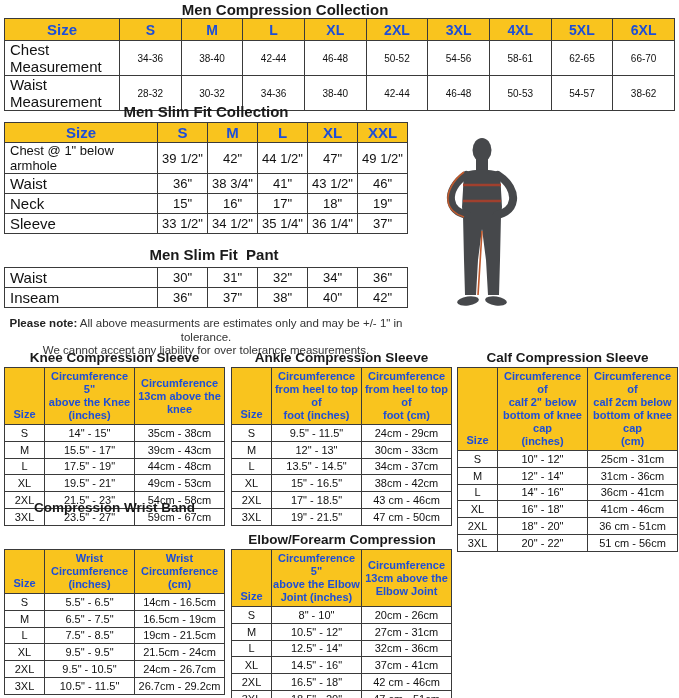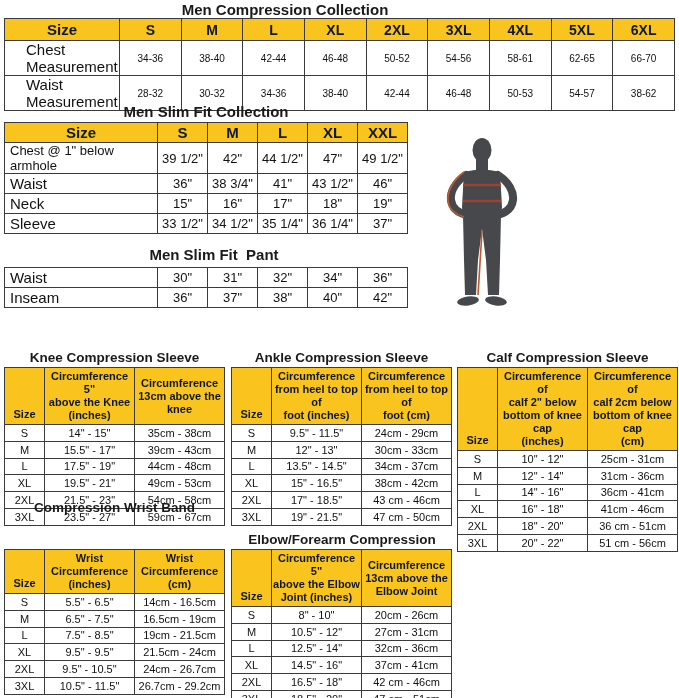--- a/index.html
+++ b/index.html
@@ -3,28 +3,28 @@
 <meta charset="utf-8">
 <style>
   html,body{margin:0;padding:0;background:#fff;}
   .canvas{position:relative;width:679px;height:698px;background:#ffffff;
           font-family:"Liberation Sans",sans-serif;color:#111;overflow:hidden;text-decoration:underline;}
   .title{position:absolute;font-weight:bold;text-align:center;white-space:pre-wrap;color:#1a1a1a;}
   .t-lg{font-size:15px;}
   .t-sm{font-size:13.5px;}
   table{border-collapse:collapse;table-layout:fixed;position:absolute;background:#fff;}
   th,td{border:1.5px solid #3a3a3a;text-align:center;padding:0;overflow:hidden;}
-  thead th{background:#F9C41E;font-weight:bold;color:#0f172a;}
+  thead th{background:#F9C41E;font-weight:bold;color:#1d4ed8;}
 
   
   .tbl-top{left:4px;top:18px;width:671px;}
   .tbl-top thead th{height:21px;font-size:14px;}
   .tbl-top thead th:first-child{font-size:15px;}
   .tbl-top td{height:21px;font-size:10px;}
-  .tbl-top td.c0{text-align:left;font-size:15px;padding-left:21px;}
+  .tbl-top td.c0{text-align:left;font-size:15px;padding-left:5px;}
 
   .tbl-slim{left:4px;top:122px;width:404px;}
   .tbl-slim thead th{height:19px;font-size:15px;}
   .tbl-slim td{height:19px;font-size:13px;}
   .tbl-slim td.c0{text-align:left;font-size:15px;padding-left:5px;}
   .tbl-slim tbody tr:first-child td.c0{font-size:13px;}
 
   .tbl-pant{left:4px;top:267px;width:404px;}
   .tbl-pant td{height:19px;font-size:13px;}
   .tbl-pant td.c0{text-align:left;font-size:15px;padding-left:5px;}
@@ -182,20 +182,24 @@
           <td class="c0">Inseam</td>
           <td>36"</td>
           <td>37"</td>
           <td>38"</td>
           <td>40"</td>
           <td>42"</td>
         </tr>
       </tbody>
   </table>
 
+  <div class="note">
+    <div><b>Please note:</b><span> All above measurments are estimates only and may be +/- 1" in tolerance.</span></div>
+    <div>We cannot accept any liability for over tolerance measurements.</div>
+  </div>
 
   <div class="title t-sm" id="title-knee">Knee Compression Sleeve</div>
   <table class="tbl-sm tbl-mid" id="tbl-knee">
     <colgroup>
         <col class="col-size">
         <col class="col-in">
         <col>
       </colgroup>
     <thead>
         <tr>

